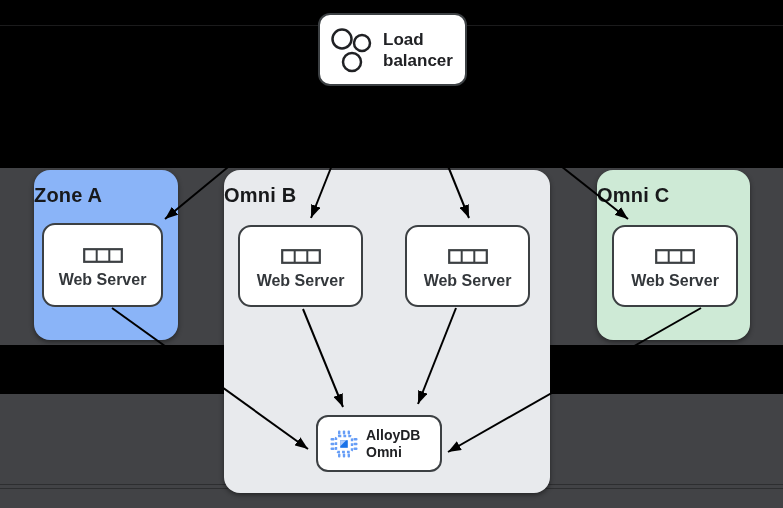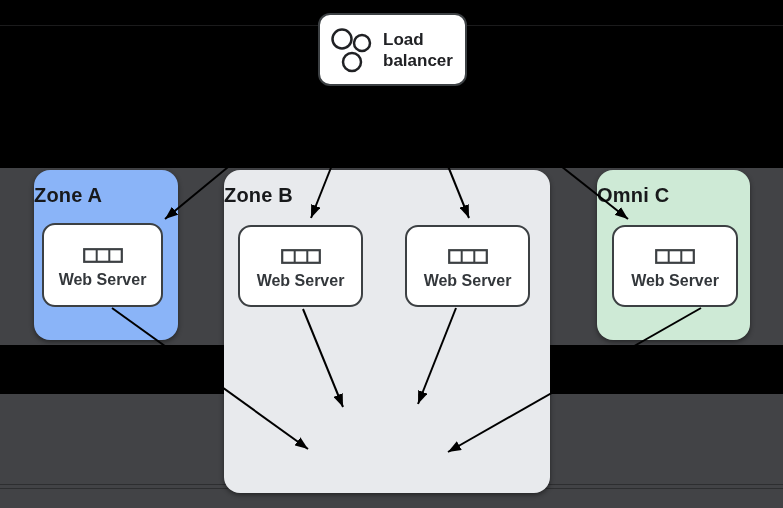--- a/index.html
+++ b/index.html
@@ -60,21 +60,21 @@
   <div class="band" id="band-mid"></div>
   <div class="band" id="band-low"></div>
   <div class="hairline" id="hl-top"></div>
   <div class="hairline" id="hl-b1"></div>
   <div class="hairline" id="hl-b2"></div>
 
   <div class="zone" id="zone-a">
     <div class="zone-title">Zone A</div>
   </div>
   <div class="zone" id="zone-b">
-    <div class="zone-title">Zone B</div>
+    <div class="zone-title">Omni B</div>
   </div>
   <div class="zone" id="zone-c">
     <div class="zone-title">Omni C</div>
   </div>
 
   <div class="node" id="lb">
     <svg class="icon-block" width="44" height="52" viewBox="0 0 44 52">
       <circle cx="12" cy="15" r="9.5" fill="none" stroke="#202124" stroke-width="2.5"></circle>
       <circle cx="32" cy="19" r="8" fill="none" stroke="#202124" stroke-width="2.5"></circle>
       <circle cx="22" cy="38" r="9" fill="none" stroke="#202124" stroke-width="2.5"></circle>
@@ -111,20 +111,43 @@
 
   <div class="node ws" id="ws-c">
     <svg class="icon-block" width="40" height="15" viewBox="0 0 40 15">
       <rect x="1.2" y="1.2" width="37.6" height="12.6" fill="#ffffff" stroke="#3c4043" stroke-width="2.2"></rect>
       <line x1="13.7" y1="1" x2="13.7" y2="14" stroke="#3c4043" stroke-width="2"></line>
       <line x1="26.3" y1="1" x2="26.3" y2="14" stroke="#3c4043" stroke-width="2"></line>
     </svg>
     <div class="ws-label">Web Server</div>
   </div>
 
+  <div class="node" id="db">
+    <svg class="icon-block" width="28" height="28" viewBox="0 0 28 28">
+
+      <rect x="8" y="0.5" width="2.4" height="4" rx="1" fill="#669df6"></rect>
+      <rect x="12.8" y="0.5" width="2.4" height="4" rx="1" fill="#669df6"></rect>
+      <rect x="17.6" y="0.5" width="2.4" height="4" rx="1" fill="#669df6"></rect>
+      <rect x="8" y="23.5" width="2.4" height="4" rx="1" fill="#669df6"></rect>
+      <rect x="12.8" y="23.5" width="2.4" height="4" rx="1" fill="#669df6"></rect>
+      <rect x="17.6" y="23.5" width="2.4" height="4" rx="1" fill="#669df6"></rect>
+      <rect x="0.5" y="8" width="4" height="2.4" rx="1" fill="#669df6"></rect>
+      <rect x="0.5" y="12.8" width="4" height="2.4" rx="1" fill="#669df6"></rect>
+      <rect x="0.5" y="17.6" width="4" height="2.4" rx="1" fill="#669df6"></rect>
+      <rect x="23.5" y="8" width="4" height="2.4" rx="1" fill="#669df6"></rect>
+      <rect x="23.5" y="12.8" width="4" height="2.4" rx="1" fill="#669df6"></rect>
+      <rect x="23.5" y="17.6" width="4" height="2.4" rx="1" fill="#669df6"></rect>
+
+      <rect x="6" y="6" width="16" height="16" rx="2.5" fill="#ffffff" stroke="#669df6" stroke-width="2.4" stroke-dasharray="2.8 2.1"></rect>
+
+      <rect x="10.2" y="10.2" width="7.6" height="7.6" fill="#1a73e8"></rect>
+      <path d="M10.2,10.2 L16.2,10.2 L10.2,16.2 Z" fill="#aecbfa"></path>
+    </svg>
+    <div class="db-label">AlloyDB Omni</div>
+  </div>
 
   <svg class="overlay" width="783" height="508" viewBox="0 0 783 508">
     <defs>
       <marker id="ah" markerUnits="userSpaceOnUse" markerWidth="14" markerHeight="10" refX="13" refY="5" orient="auto">
         <path d="M0,0 L13,5 L0,10 Z" fill="#000000"></path>
       </marker>
     </defs>
     <line x1="325" y1="87" x2="165" y2="219" stroke="#000" stroke-width="2" marker-end="url(#ah)"></line>
     <line x1="363" y1="87" x2="311" y2="218" stroke="#000" stroke-width="2" marker-end="url(#ah)"></line>
     <line x1="416" y1="87" x2="469" y2="218" stroke="#000" stroke-width="2" marker-end="url(#ah)"></line>

